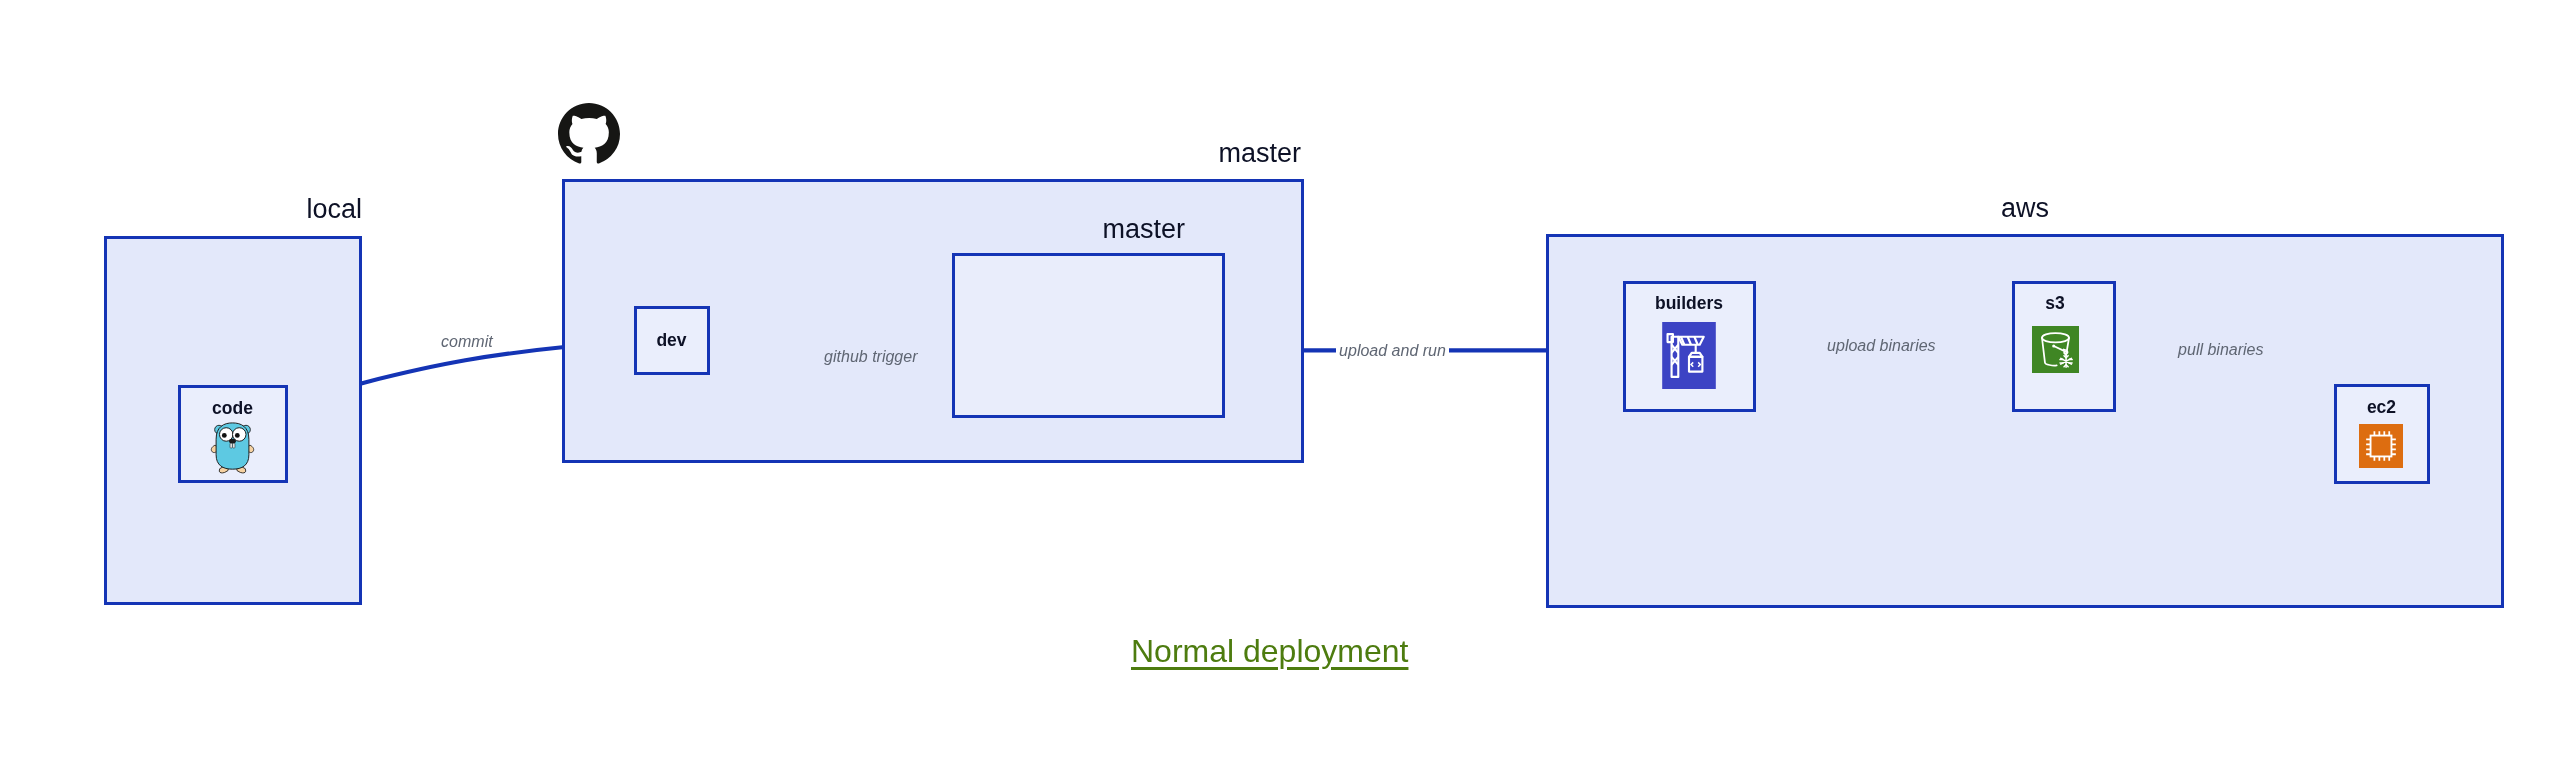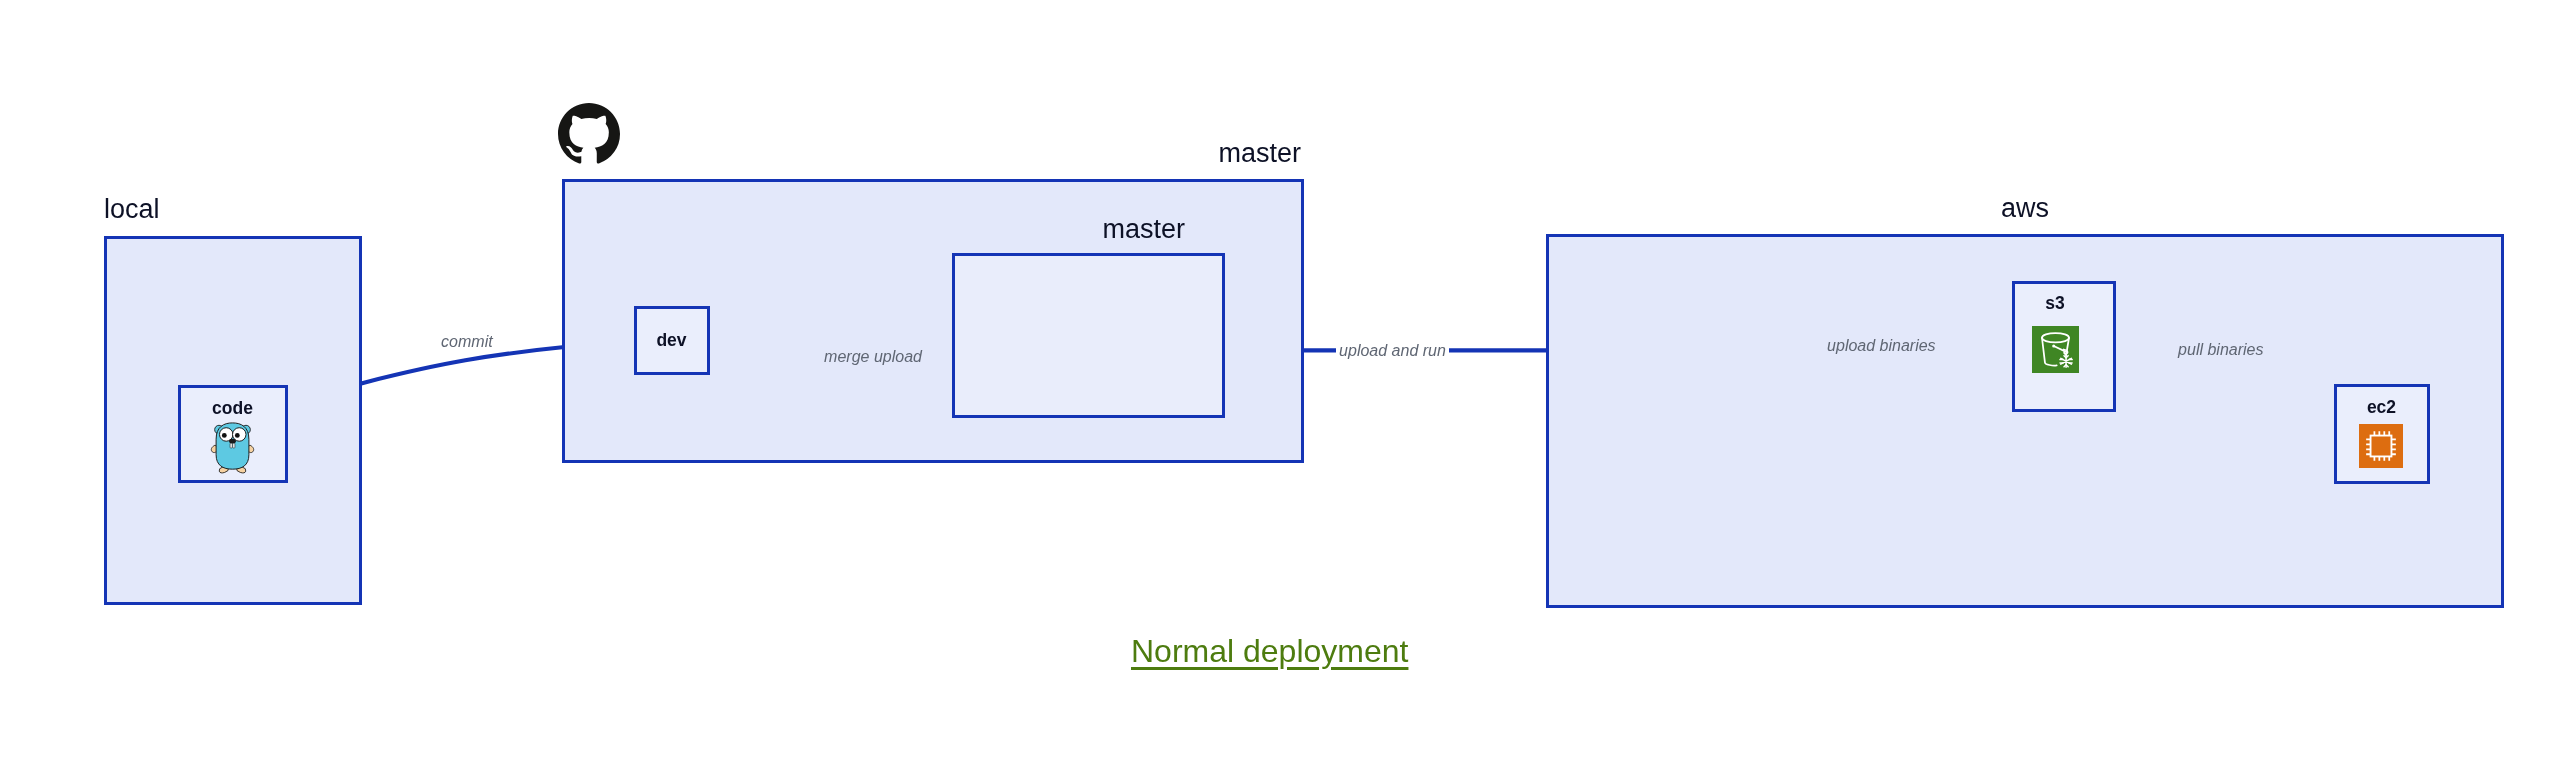--- a/index.html
+++ b/index.html
@@ -112,21 +112,21 @@
     <g>
       <path d="M3405,672 L3905,672" fill="none" stroke="#1434b5" stroke-width="8" marker-end="url(#arrowhead)"></path>
     </g>
 
     <g>
       <path d="M4072,672 C 4180,672 4230,690 4300,712" fill="none" stroke="#1434b5" stroke-width="8"></path>
       <path d="M4320,700 C 4400,730 4470,790 4527,845" fill="none" stroke="#1434b5" stroke-width="8" marker-end="url(#arrowhead)"></path>
     </g>
   </svg>
 
-  <div class="group-label" style="left:104px; top:196px; width:258px; text-align:left;">local</div>
+  <div class="group-label" style="left:104px; top:196px; width:258px; text-align:right;">local</div>
   <div class="group-box" style="left:104px; top:236px; width:258px; height:369px;"></div>
 
   <div class="node-box" style="left:178px; top:385px; width:110px; height:98px;">
     <div class="node-label" style="left:0; top:12.4px; width:103px;">code</div>
     <div class="icon-wrap" style="left:27px; top:32px; width:49px; height:54px;">
       <svg viewBox="0 0 100 112" width="49" height="54">
 
         <path d="M14,52 C6,56 4,62 8,66 C12,70 18,66 21,60 Z" fill="#f6d2a2" stroke="#1a1a1a" stroke-width="1.6"></path>
         <path d="M86,52 C94,56 96,62 92,66 C88,70 82,66 79,60 Z" fill="#f6d2a2" stroke="#1a1a1a" stroke-width="1.6"></path>
 
@@ -169,20 +169,47 @@
   <div class="sub-box" style="left:952px; top:253px; width:273px; height:165px;"></div>
 
   <div class="node-box" style="left:634px; top:306px; width:76px; height:69px;">
     <div class="node-label" style="left:0; top:23px; width:69px;">dev</div>
   </div>
 
 
   <div class="group-label" style="left:1546px; top:195px; width:958px; text-align:center;">aws</div>
   <div class="group-box" style="left:1546px; top:234px; width:958px; height:374px;"></div>
 
+  <div class="node-box" style="left:1623px; top:281px; width:133px; height:131px;">
+    <div class="node-label" style="left:0; top:11.3px; width:126px;">builders</div>
+    <div class="icon-wrap" style="left:36px; top:38px; width:54px; height:67px;">
+      <svg viewBox="0 0 80 100" width="54" height="67">
+        <rect x="0" y="0" width="80" height="100" fill="#3c43c4"></rect>
+        <g fill="none" stroke="#ffffff" stroke-width="3.2" stroke-linejoin="round">
+
+          <path d="M14,22 L14,82 L24,82 L24,22 Z"></path>
+          <path d="M14,34 L24,46 M24,34 L14,46 M14,52 L24,64 M24,52 L14,64"></path>
+
+          <rect x="8" y="18" width="8" height="12"></rect>
+
+          <path d="M24,22 L62,22 L56,34 L30,34 Z"></path>
+          <path d="M28,22 L33,34 M38,22 L43,34 M48,22 L53,34"></path>
+
+          <path d="M50,34 L50,46"></path>
+
+          <path d="M40,52 L60,52 L56,46 L44,46 Z"></path>
+          <rect x="40" y="52" width="20" height="22"></rect>
+        </g>
+        <g fill="#ffffff">
+          <path d="M45.5,59.5 l-4,4 l4,4 l1.6,-1.6 l-2.4,-2.4 l2.4,-2.4 z"></path>
+          <path d="M54.5,59.5 l4,4 l-4,4 l-1.6,-1.6 l2.4,-2.4 l-2.4,-2.4 z"></path>
+        </g>
+      </svg>
+    </div>
+  </div>
 
   <div class="node-box" style="left:2012px; top:281px; width:104px; height:131px;">
     <div class="node-label" style="left:0; top:11.3px; width:80px;">s3</div>
     <div class="icon-wrap" style="left:16.5px; top:42px; width:47px; height:47px;">
       <svg viewBox="0 0 80 80" width="47" height="47">
         <rect x="0" y="0" width="80" height="80" fill="#3f8624"></rect>
         <g fill="none" stroke="#ffffff" stroke-width="3" stroke-linecap="round">
 
           <path d="M17,20 L22,62 C22,66 36,68 42,67"></path>
           <path d="M63,20 L58,50"></path>
@@ -213,21 +240,21 @@
           <path d="M28,59 L28,67 M37,59 L37,67 M46,59 L46,67 M55,59 L55,67"></path>
           <path d="M21,28 L13,28 M21,37 L13,37 M21,46 L13,46 M21,55 L13,55"></path>
           <path d="M59,28 L67,28 M59,37 L67,37 M59,46 L67,46 M59,55 L67,55"></path>
         </g>
       </svg>
     </div>
   </div>
 
   <div class="edge-label on-white" style="left:438px; top:334px;text-align:right;">commit</div>
 
-  <div class="edge-label on-group" style="left:821px; top:349px;">merge upload</div>
+  <div class="edge-label on-group" style="left:821px; top:349px;">github trigger</div>
 
   <div class="edge-label on-white" style="left:1336px; top:343px;">upload and run</div>
 
   <div class="edge-label on-group" style="left:1824px; top:338px;">upload binaries</div>
 
   <div class="edge-label on-group" style="left:2175px; top:342px;">pull binaries</div>
 
   <div class="diagram-title" style="left:1131px; top:635px;">Normal deployment</div>
 
 </div>

